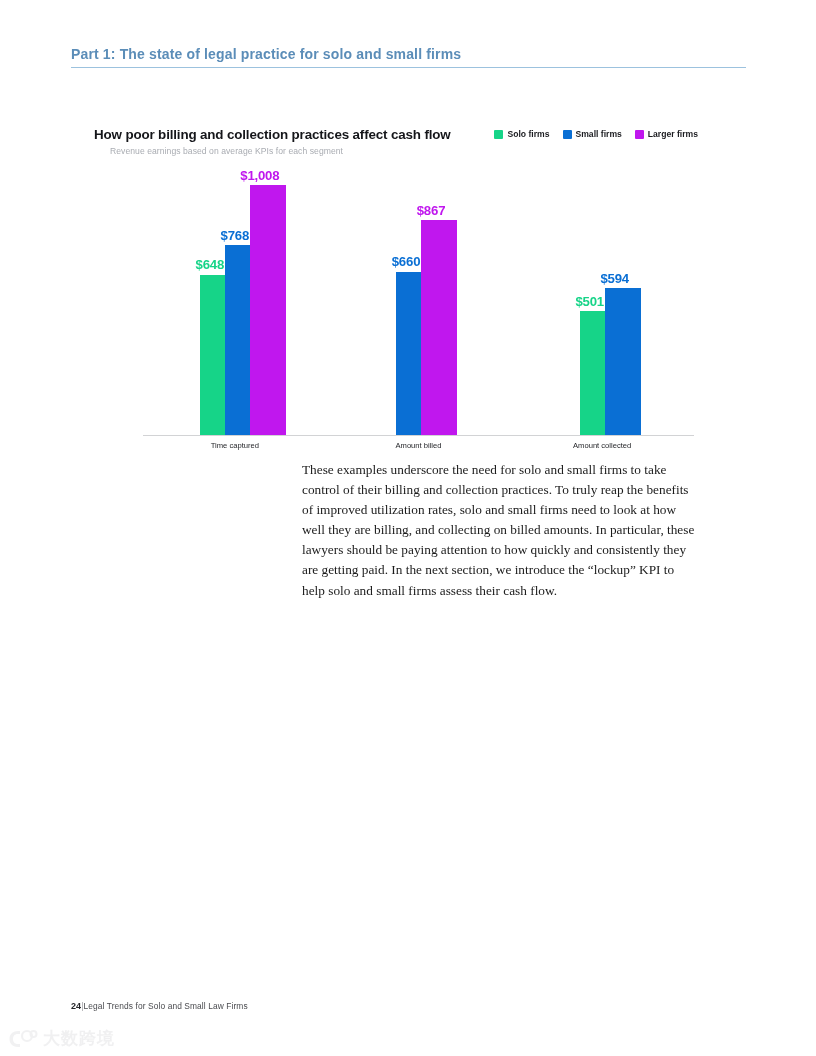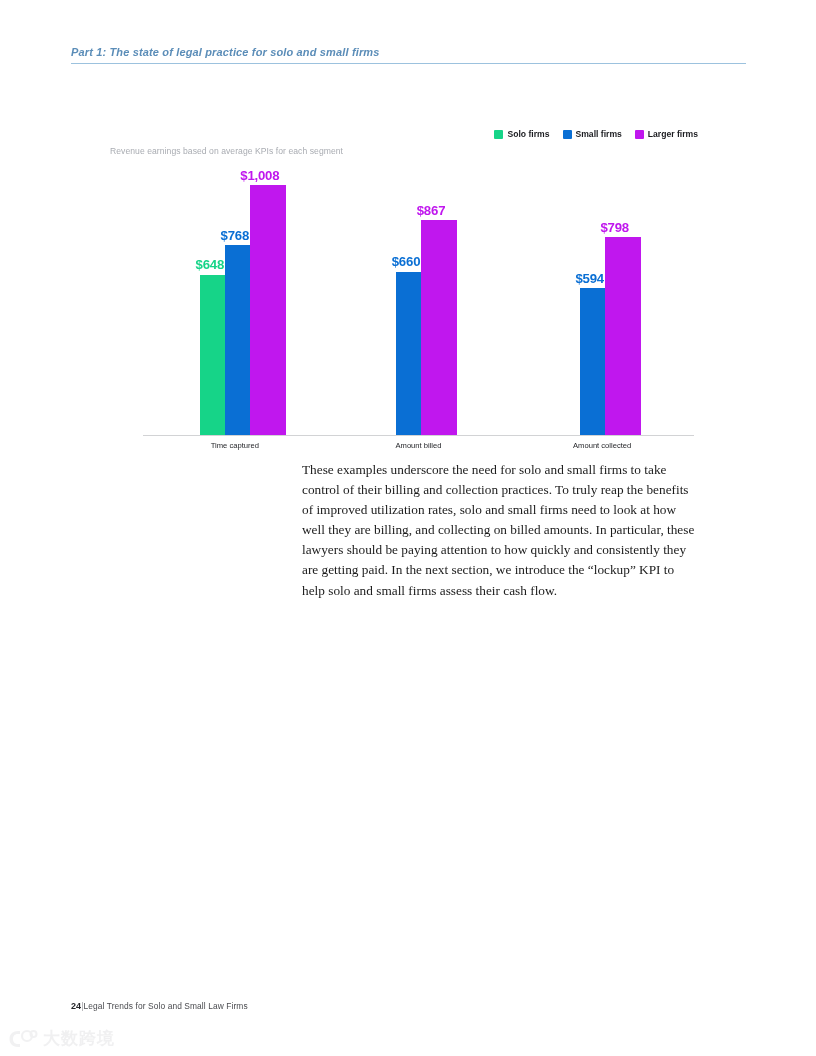--- a/index.html
+++ b/index.html
@@ -18,26 +18,25 @@
 
   
   .running-header {
     position: absolute;
     left: 71px;
     top: 46px;
     width: 675px;
   }
   .running-header-text {
     font-family: "Liberation Sans", sans-serif;
-    font-size: 11px;
+    font-size: 14px;
     font-weight: 600;
     letter-spacing: 0.15px;
     color: #5b8db8;
     white-space: nowrap;
-    font-style: italic;
   }
   .header-rule {
     margin-top: 5px;
     height: 1px;
     width: 675px;
     background: #9cc2de;
   }
 
   
   .chart-block {
@@ -229,20 +228,21 @@
 <div class="page">
 
   <div class="running-header">
     <div class="running-header-text">Part 1: The state of legal practice for solo and small firms</div>
     <div class="header-rule"></div>
   </div>
 
   <div class="chart-block">
 
     <div class="chart-head">
+      <div class="chart-title">How poor billing and collection practices affect cash flow</div>
       <div class="chart-subtitle">Revenue earnings based on average KPIs for each segment</div>
 
       <div class="legend" id="legend">
           <div class="legend-item">
             <span class="legend-swatch" style="background: rgb(22, 212, 136);"></span>
             <span class="legend-label">Solo firms</span>
           </div>
           <div class="legend-item">
             <span class="legend-swatch" style="background: rgb(10, 111, 212);"></span>
             <span class="legend-label">Small firms</span>
@@ -277,26 +277,26 @@
               <div class="bar" style="height: 164.4px; background: rgb(10, 111, 212);"></div>
             </div>
             <div class="bar-wrap">
               <div class="bar-value" style="color: rgb(192, 23, 238); bottom: 218.962px;">$867</div>
               <div class="bar" style="height: 215.962px; background: rgb(192, 23, 238);"></div>
             </div>
             <div class="group-label">Amount billed</div>
           </div>
           <div class="group">
             <div class="bar-wrap">
+              <div class="bar-value" style="color: rgb(22, 212, 136); bottom: 127.795px;">$501</div>
+              <div class="bar" style="height: 124.795px; background: rgb(22, 212, 136);"></div>
+            </div>
+            <div class="bar-wrap">
               <div class="bar-value" style="color: rgb(10, 111, 212); bottom: 150.96px;">$594</div>
               <div class="bar" style="height: 147.96px; background: rgb(10, 111, 212);"></div>
-            </div>
-            <div class="bar-wrap">
-              <div class="bar-value" style="color: rgb(192, 23, 238); bottom: 201.775px;">$798</div>
-              <div class="bar" style="height: 198.775px; background: rgb(192, 23, 238);"></div>
             </div>
             <div class="group-label">Amount collected</div>
           </div>
         </div>
       <div class="axis-line"></div>
     </div>
   </div>
 
   <div class="body-copy">These examples underscore the need for solo and small firms to take control of their billing and collection practices. To truly reap the benefits of improved utilization rates, solo and small firms need to look at how well they are billing, and collecting on billed amounts. In particular, these lawyers should be paying attention to how quickly and consistently they are getting paid. In the next section, we introduce the “lockup” KPI to help solo and small firms assess their cash flow.</div>
 

